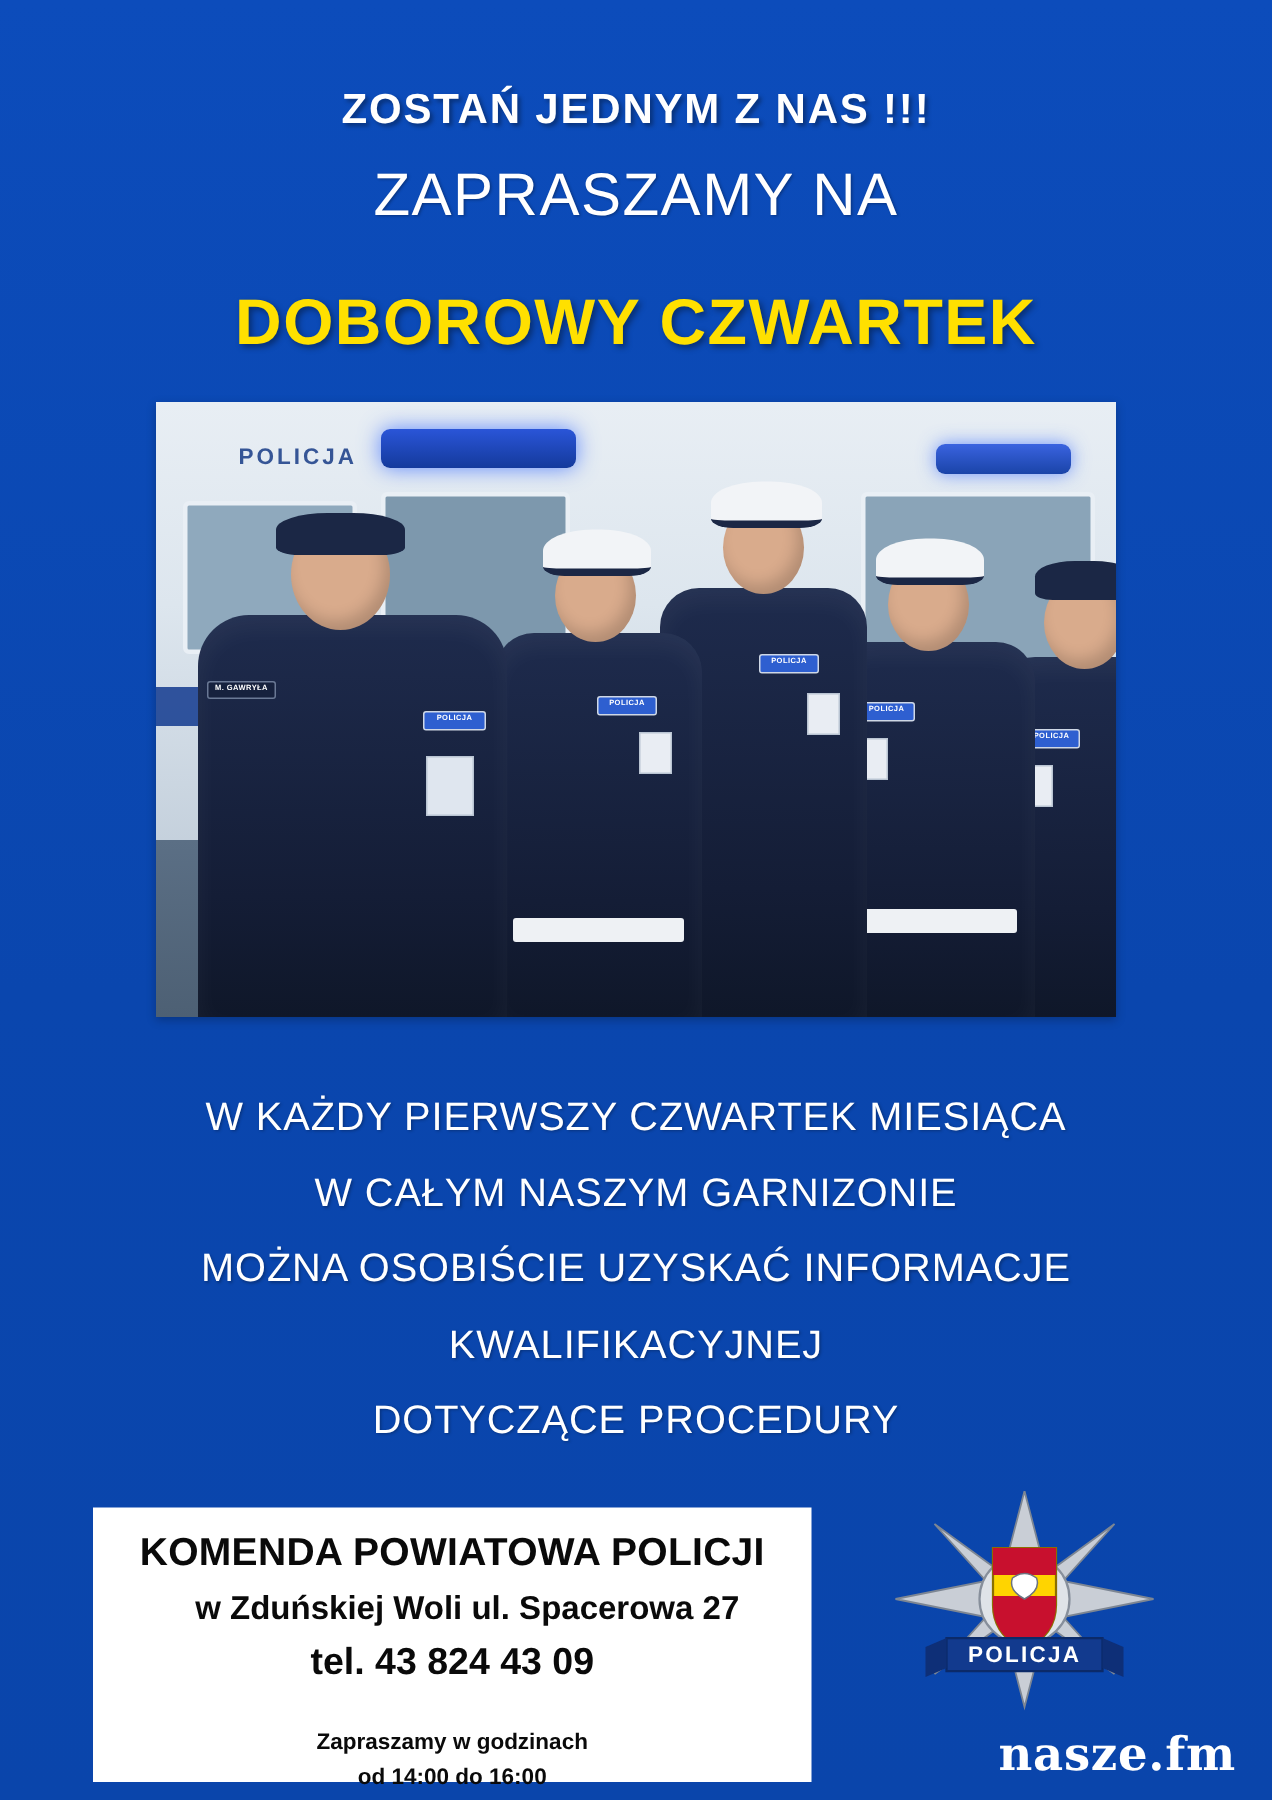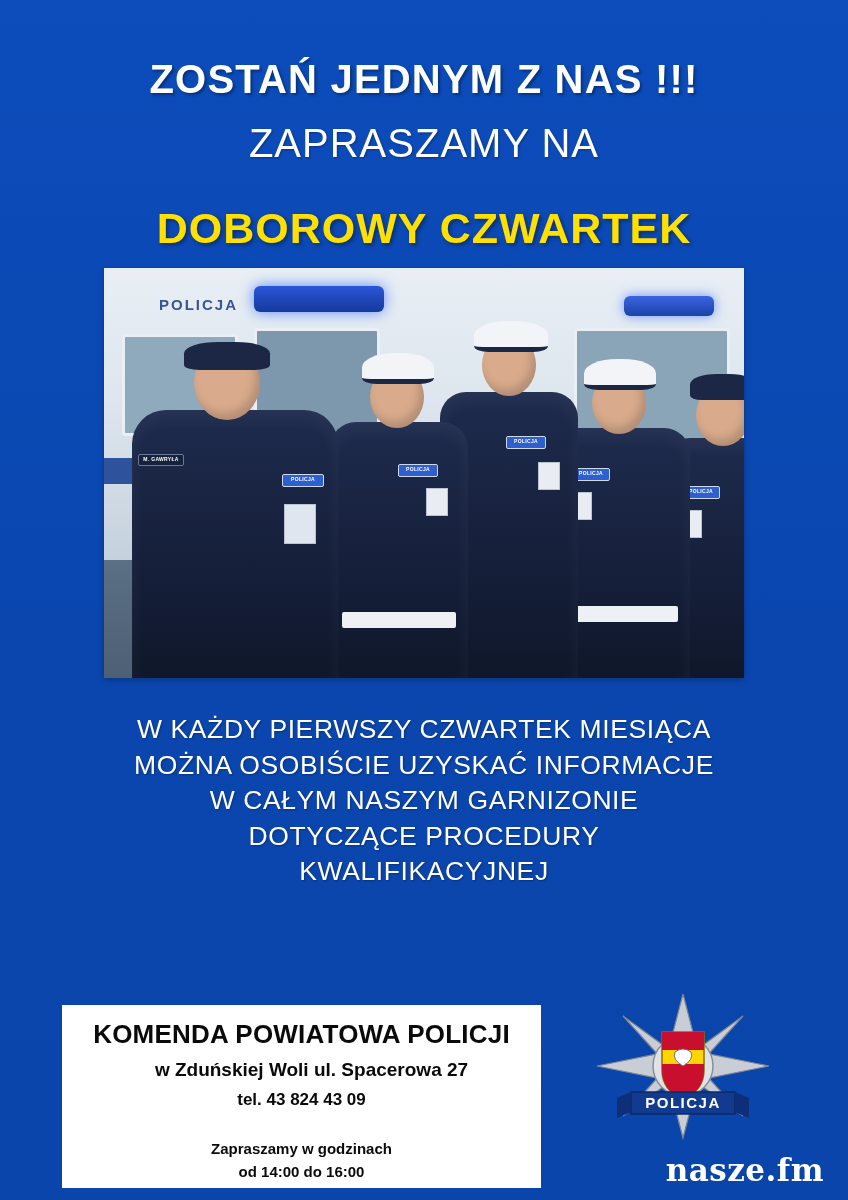--- a/index.html
+++ b/index.html
@@ -23,21 +23,21 @@
     overflow: hidden;
   }
 
   
   .head {
     text-align: center;
     padding-top: 58px;
   }
   .head-line1 {
     color: #ffffff;
-    font-size: 40px;
+    font-size: 28px;
     font-weight: bold;
     letter-spacing: 1.2px;
     line-height: 1.05;
     text-shadow: 2px 2px 3px rgba(0,0,0,0.35);
   }
   .head-line2 {
     color: #ffffff;
     font-size: 40px;
     font-weight: normal;
     letter-spacing: 1px;
@@ -179,21 +179,21 @@
     position: absolute;
     left: 0; right: 0;
     top: 712px;
     text-align: center;
     color: #ffffff;
     font-size: 26.5px;
     line-height: 1.34;
     letter-spacing: .6px;
     text-shadow: 1px 1px 2px rgba(0,0,0,0.28);
   }
-  .mid div { white-space: nowrap; }
+  .mid div { white-space: nowrap; margin-top: 15px; }
 
   .cta {
     position: absolute;
     left: 0; right: 0;
     top: 905px;
     text-align: center;
     color: #ffe000;
     font-size: 54px;
     font-weight: bold;
     letter-spacing: .5px;
@@ -207,22 +207,22 @@
     top: 1005px;
     width: 479px;
     height: 183px;
     background: #ffffff;
     color: #0a0a0a;
     text-align: center;
     padding-top: 14px;
     box-sizing: border-box;
   }
   .addr .l1 { font-size: 26px; font-weight: bold; letter-spacing: .2px; }
-  .addr .l2 { font-size: 19px; font-weight: bold; margin-top: 9px; margin-left: 20px; }
-  .addr .l3 { font-size: 17px; font-weight: bold; margin-top: 9px; }
+  .addr .l2 { font-size: 22px; font-weight: bold; margin-top: 9px; margin-left: 20px; }
+  .addr .l3 { font-size: 25px; font-weight: bold; margin-top: 9px; }
   .addr .l4 { font-size: 15px; font-weight: bold; margin-top: 30px; }
   .addr .l5 { font-size: 15px; font-weight: bold; margin-top: 6px; }
 
   
   .logo {
     position: absolute;
     left: 590px;
     top: 994px;
     width: 186px;
     height: 150px;
@@ -313,24 +313,24 @@
         </div>
         <div class="head-c" style="left:62px; bottom:258px; width:66px; height:74px;"></div>
         <div class="cap" style="left:52px; bottom:308px; width:86px; height:28px;"></div>
       </div>
 
     </div>
   </div>
 
   <div class="mid">
     <div>W KAŻDY PIERWSZY CZWARTEK MIESIĄCA</div>
+    <div>W CAŁYM NASZYM GARNIZONIE</div>
     <div>MOŻNA OSOBIŚCIE UZYSKAĆ INFORMACJE</div>
-    <div>W CAŁYM NASZYM GARNIZONIE</div>
+    <div>KWALIFIKACYJNEJ</div>
     <div>DOTYCZĄCE PROCEDURY</div>
-    <div>KWALIFIKACYJNEJ</div>
   </div>
 
 
   <div class="addr">
     <div class="l1">KOMENDA POWIATOWA POLICJI</div>
     <div class="l2">w Zduńskiej Woli ul. Spacerowa 27</div>
     <div class="l3">tel. 43 824 43 09</div>
     <div class="l4">Zapraszamy w godzinach</div>
     <div class="l5">od 14:00 do 16:00</div>
   </div>

